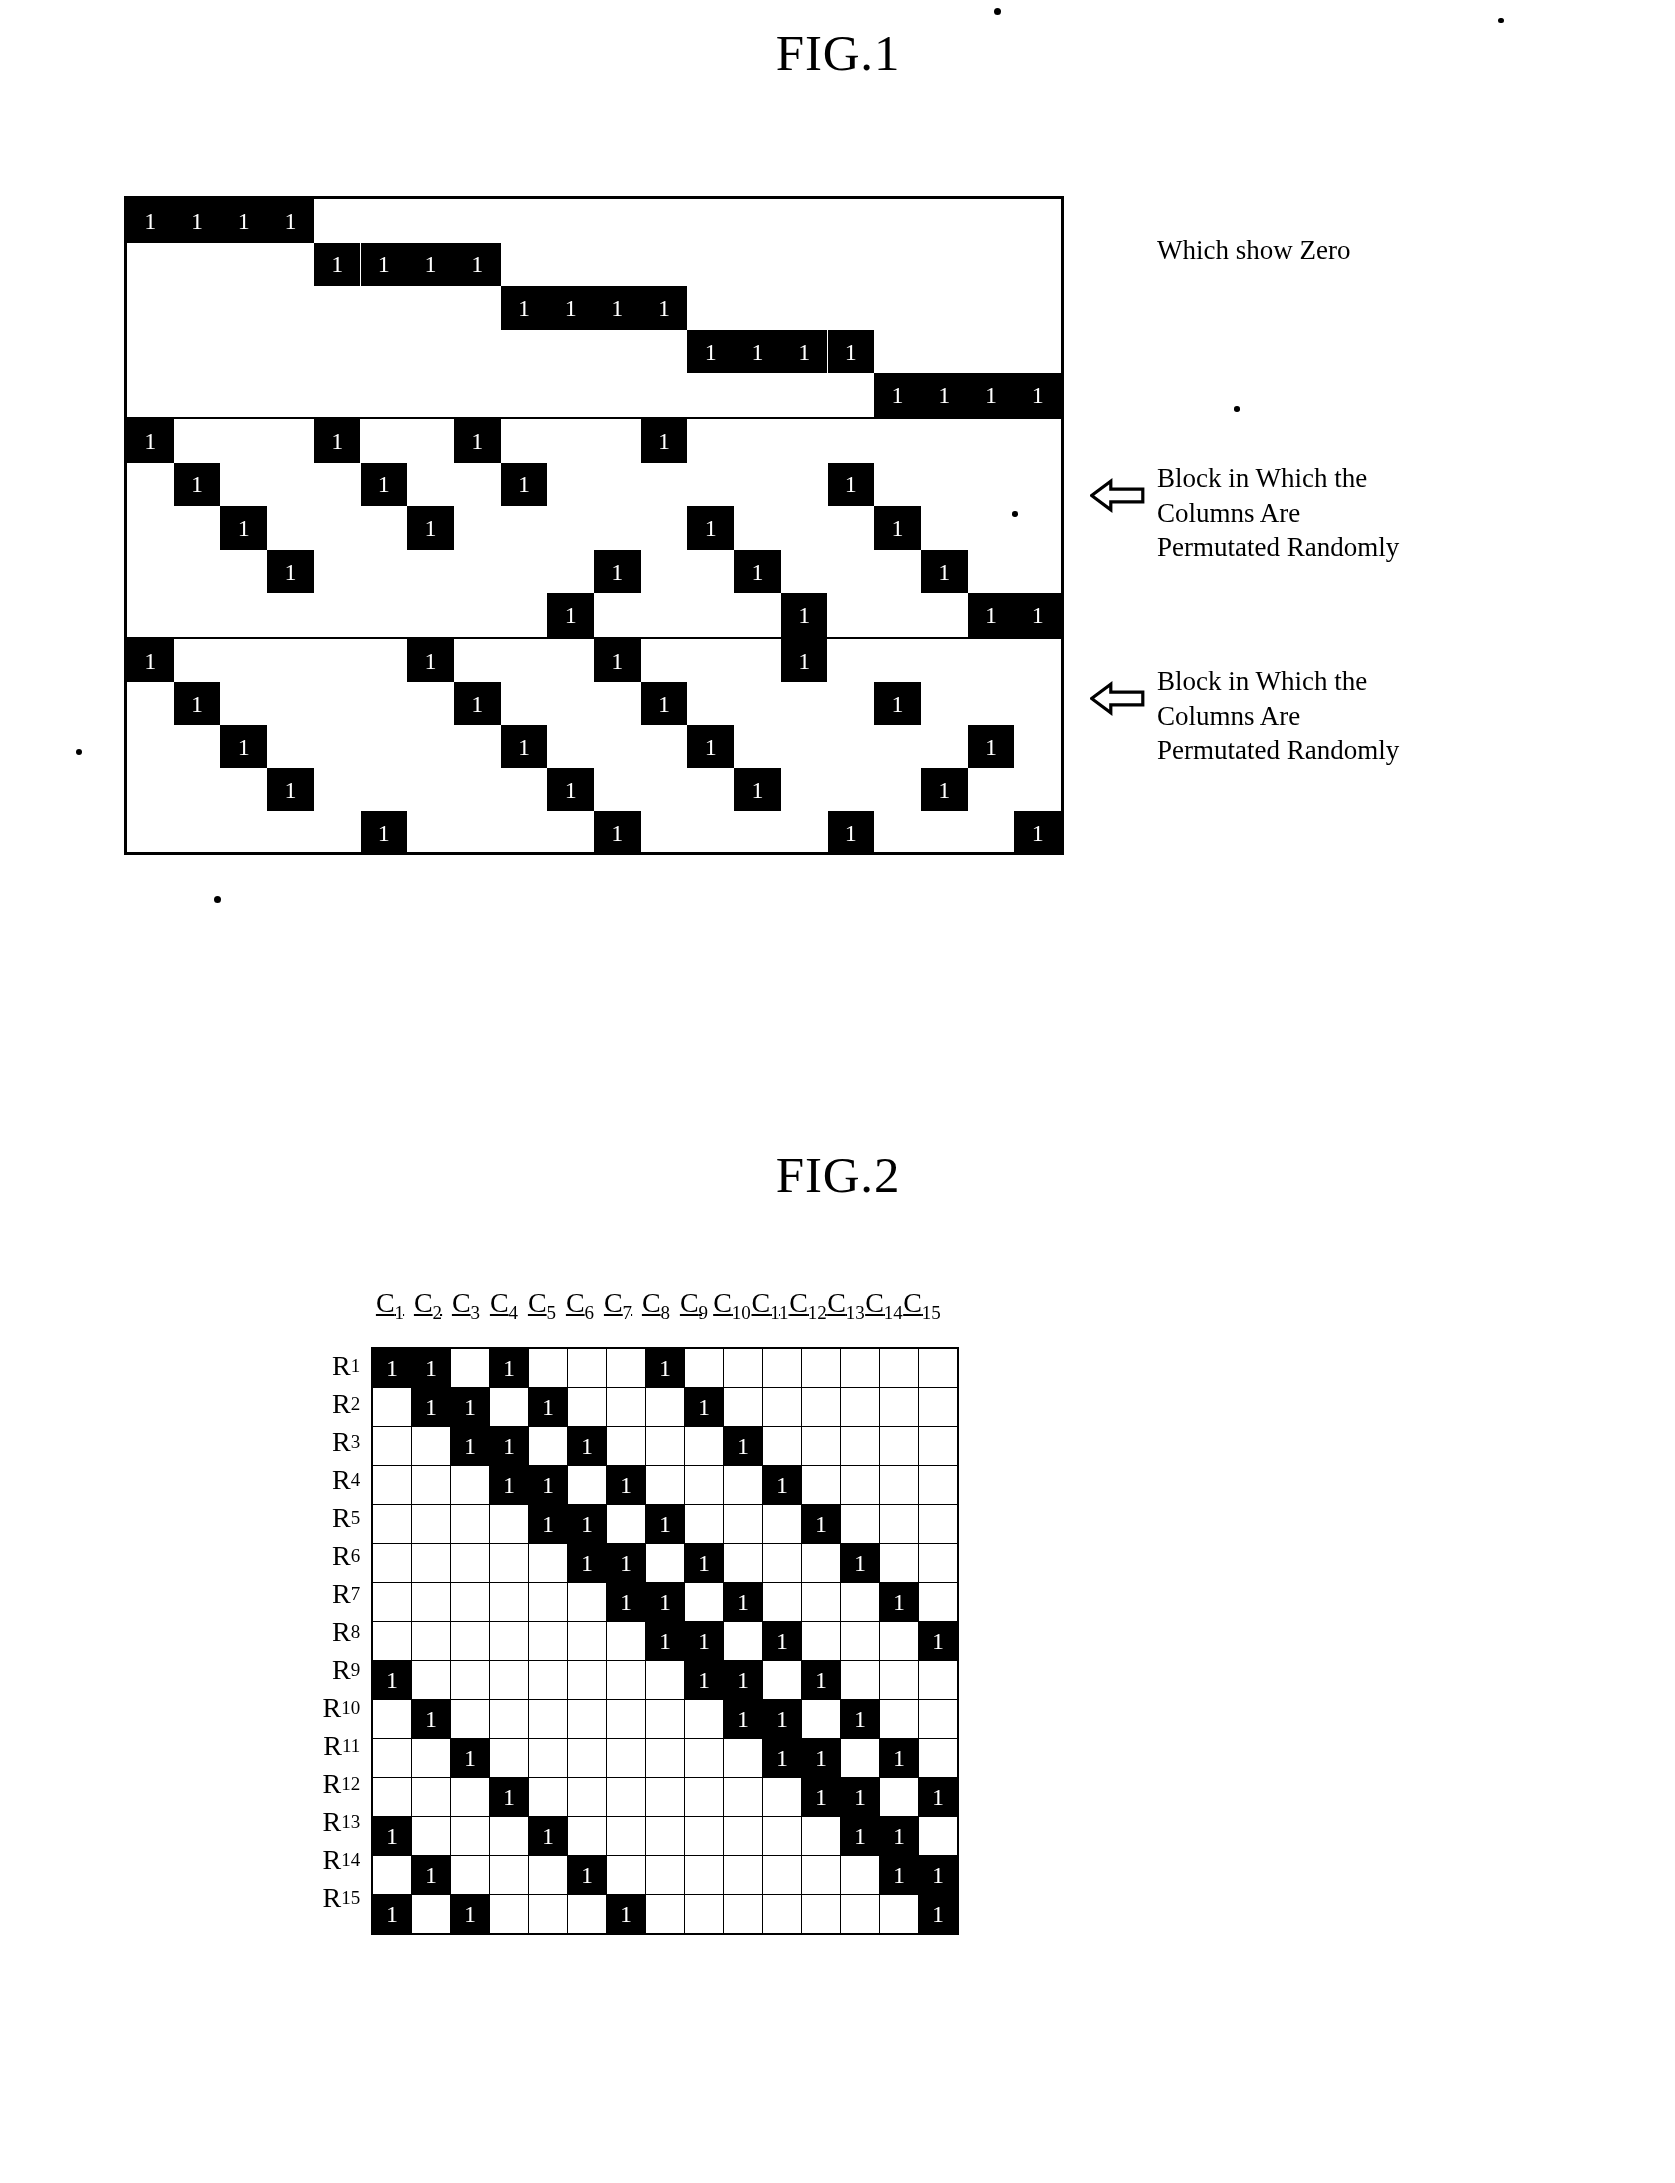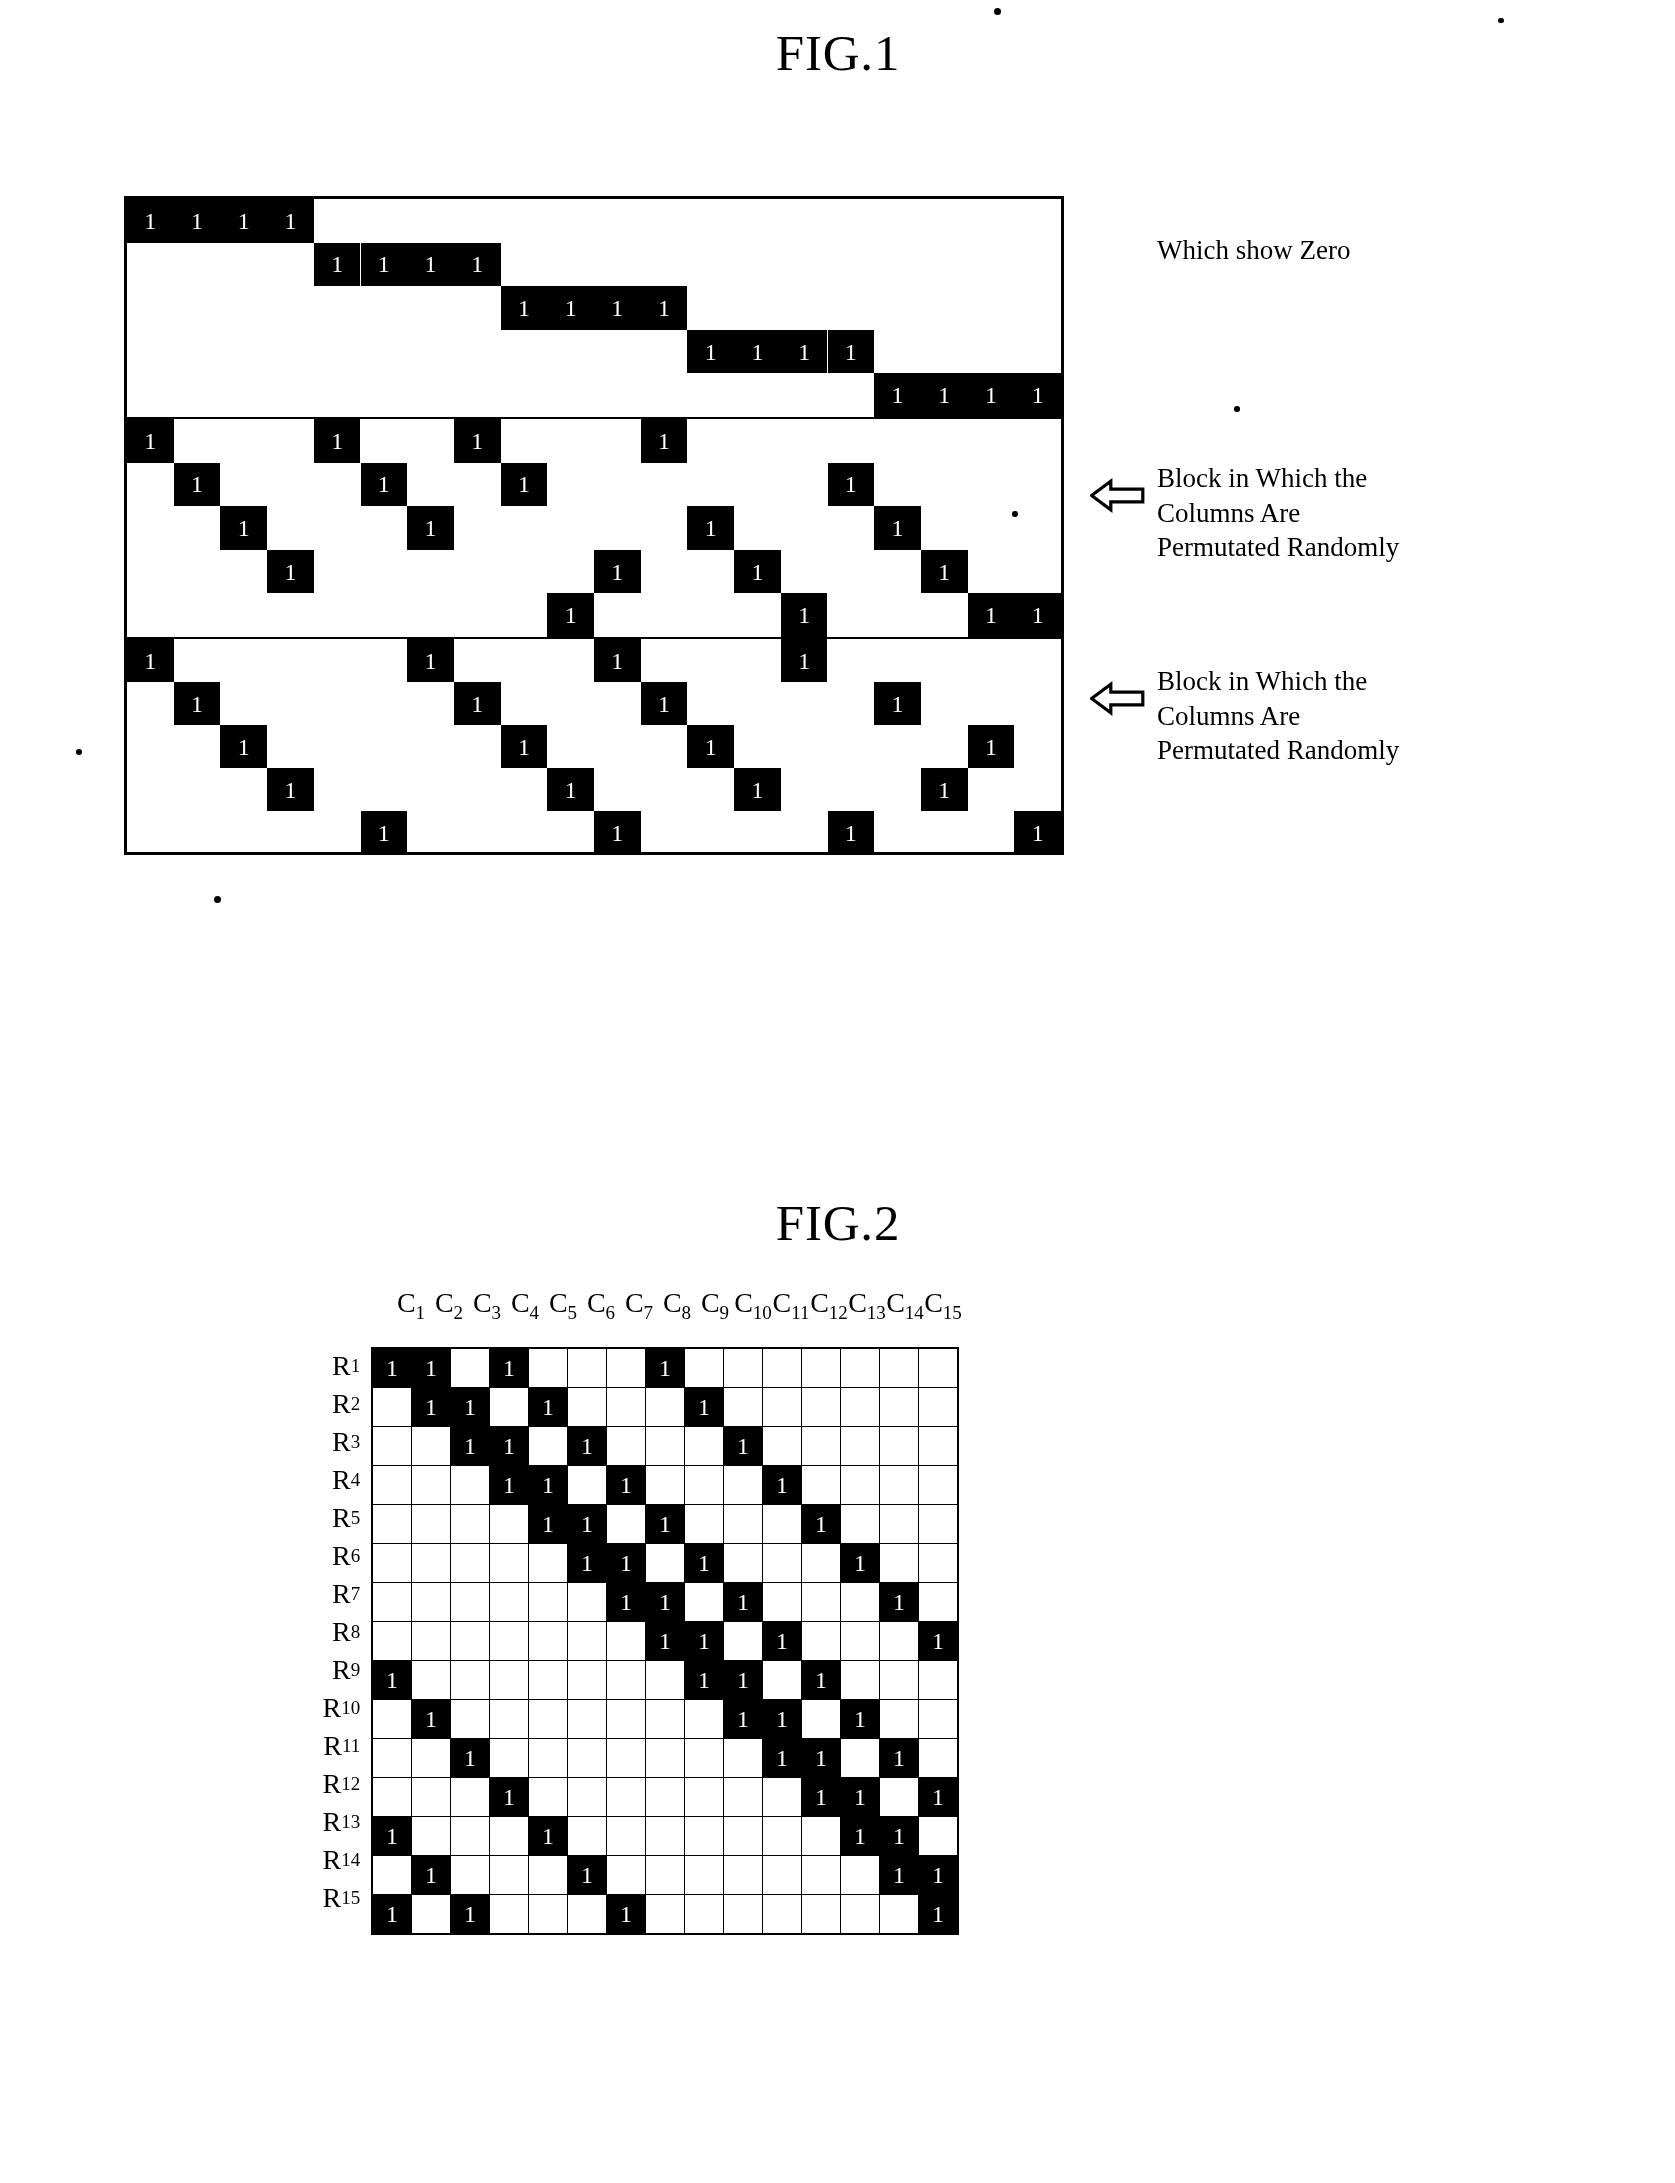--- a/index.html
+++ b/index.html
@@ -6,21 +6,21 @@
   body{
     width:1676px;height:2183px;background:#fff;
     font-family:"Liberation Serif", serif;
     color:#000;position:relative;overflow:hidden;
   }
   .fig-title{
     position:absolute;width:100%;text-align:center;
     font-size:51px;letter-spacing:0.8px;
   }
   #fig1-title{top:24px;}
-  #fig2-title{top:1194px;}
+  #fig2-title{top:1146px;}
 
   
   #fig1{
     position:absolute;left:124px;top:196px;
     width:940px;height:659px;
     border:3.2px solid #000;box-sizing:border-box;
   }
   .blk{position:relative;width:100%;box-sizing:border-box;}
   #blkA{height:220px;border-bottom:2.4px solid #000;}
   #blkB{height:220px;border-bottom:2.4px solid #000;}
@@ -41,22 +41,23 @@
   #note-blank{left:1157px;top:233px;}
   #note-mid{left:1157px;top:461px;}
   #note-bot{left:1157px;top:664px;}
   .arrow{position:absolute;width:56px;height:37px;}
 
   
   #fig2{
     position:absolute;left:371px;top:1347px;
   }
   #colhdr{
-    position:absolute;left:392px;top:1287px;
+    position:absolute;left:371px;top:1287px;
     display:flex;
+    text-decoration:underline;
   }
   #colhdr .ch{
     width:38px;text-align:center;font-size:28px;
     font-family:"Liberation Serif", serif;
   }
   #colhdr .ch sub{font-size:19px;}
   #rowhdr{
     position:absolute;left:295px;top:1347px;
   }
   #rowhdr .rh{

